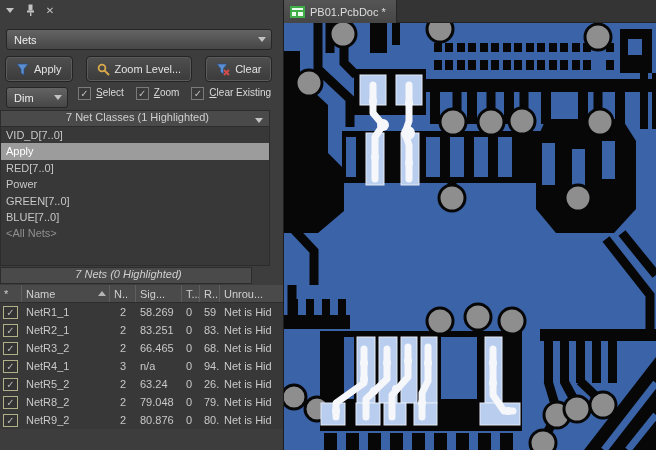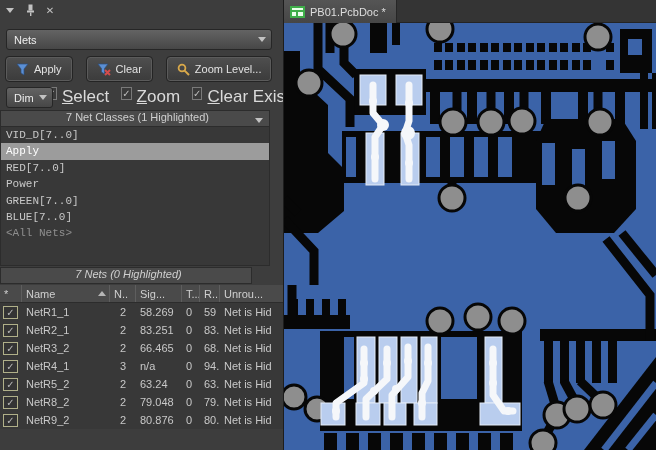--- a/index.html
+++ b/index.html
@@ -24,26 +24,26 @@
   .combo .cval{flex:1;padding-left:7px;white-space:nowrap;}
   .combo .carr{width:18px;display:flex;justify-content:center;}
 
   .btnrow{position:absolute;left:6px;top:57px;display:flex;gap:15px;}
   .btn{height:24px;border:1px solid #5b5b5b;outline:1px solid #242424;border-radius:3px;
     background:linear-gradient(#4e4e4e,#3c3c3c);color:#e3e3e3;font-size:11px;
     display:flex;align-items:center;gap:5px;padding:0 9px;}
   .dimrow{position:absolute;left:0;top:87px;width:284px;height:22px;display:flex;align-items:flex-start;white-space:nowrap;overflow:hidden;}
   .cb{width:13px;height:13px;border:1px solid #7a7a7a;background:#3a3a3a;color:#bdbdbd;font-size:10px;
     display:inline-flex;align-items:center;justify-content:center;line-height:1;}
-  .cblabel{color:#dadada;font-size:17px;margin:0 12px 0 5px;}
+  .cblabel{color:#dadada;font-size:10px;margin:0 12px 0 5px;}
   .cblabel u{text-decoration:underline;}
 
   .sect-header{position:absolute;left:0;width:270px;height:17px;background:#4a4a4a;border:1px solid #2c2c2c;
     color:#cfcfcf;font-size:11px;display:flex;align-items:center;padding-left:5px;flex-direction:column;}
-  #nc-list{position:absolute;left:0;top:127px;width:270px;height:139px;background:#383838;border:1px solid #2c2c2c;border-top:none;font-family:Liberation Mono, monospace;}
+  #nc-list{position:absolute;left:0;top:127px;width:270px;height:139px;background:#383838;border:1px solid #2c2c2c;border-top:none;}
   .nc-item{height:16.4px;line-height:16.4px;font-size:11px;color:#c8c8c8;padding-left:5px;white-space:nowrap;}
   .nc-item.sel{background:var(--selection-bg);color:#ffffff;}
   .nc-item.dim{color:#8f8f8f;}
 
   #nets-header{top:267px;width:252px;font-style:italic;}
   .tblhead{position:absolute;left:0;top:285px;width:284px;height:18px;background:#4a4a4a;border-bottom:1px solid #2c2c2c;
     display:grid;grid-template-columns:22px 88px 26px 46px 18px 20px auto;color:#cfcfcf;font-size:11px;}
   .tblhead>div{border-right:1px solid #5e5e5e;display:flex;align-items:center;padding-left:4px;overflow:hidden;white-space:nowrap;}
   .sort-asc{width:0;height:0;border-left:4px solid transparent;border-right:4px solid transparent;border-bottom:5px solid #b5b5b5;margin-left:auto;margin-right:3px;}
   #tbody{position:absolute;left:0;top:303px;width:284px;}
@@ -89,32 +89,32 @@
     </div>
 
     <div class="btnrow">
       <button class="btn">
         <svg width="13" height="13" viewBox="0 0 13 13">
           <path d="M1,1 H12 L8,6 V12 L5,10 V6 Z" fill="var(--apply-funnel-blue)" stroke="#2c4f80" stroke-width="0.7"></path>
         </svg>
         <span>Apply</span>
       </button>
       <button class="btn">
+        <svg width="13" height="13" viewBox="0 0 13 13">
+          <circle cx="5" cy="5" r="3.4" fill="none" stroke="var(--zoom-magnifier-gold)" stroke-width="1.8"></circle>
+          <line x1="7.6" y1="7.6" x2="12" y2="12" stroke="var(--zoom-magnifier-gold)" stroke-width="2"></line>
+        </svg>
+        <span>Zoom Level...</span>
+      </button>
+      <button class="btn">
         <svg width="14" height="13" viewBox="0 0 14 13">
           <path d="M1,1 H11 L7.5,5.5 V11 L4.5,9 V5.5 Z" fill="var(--apply-funnel-blue)" stroke="#2c4f80" stroke-width="0.7"></path>
           <path d="M8,7 L13,12 M13,7 L8,12" stroke="var(--clear-x-red)" stroke-width="2"></path>
         </svg>
         <span>Clear</span>
-      </button>
-      <button class="btn">
-        <svg width="13" height="13" viewBox="0 0 13 13">
-          <circle cx="5" cy="5" r="3.4" fill="none" stroke="var(--zoom-magnifier-gold)" stroke-width="1.8"></circle>
-          <line x1="7.6" y1="7.6" x2="12" y2="12" stroke="var(--zoom-magnifier-gold)" stroke-width="2"></line>
-        </svg>
-        <span>Zoom Level...</span>
       </button>
     </div>
 
     <div class="dimrow">
       <div class="combo" style="position:relative;left:6px;top:0;width:62px;">
         <span class="cval">Dim</span>
         <span class="carr">
             <span class="tri-down"></span>
           </span>
       </div>
@@ -195,21 +195,21 @@
           <div>0</div>
         <div>94.</div>
           <div>Net is Hid</div>
       </div>
       <div class="trow">
         <div class="rowcb">✓</div>
         <div>NetR5_2</div>
           <div class="cell-n">2</div>
         <div>63.24</div>
           <div>0</div>
-        <div>63.</div>
+        <div>26.</div>
           <div>Net is Hid</div>
       </div>
       <div class="trow">
         <div class="rowcb">✓</div>
         <div>NetR8_2</div>
           <div class="cell-n">2</div>
         <div>79.048</div>
           <div>0</div>
         <div>79.</div>
           <div>Net is Hid</div>

